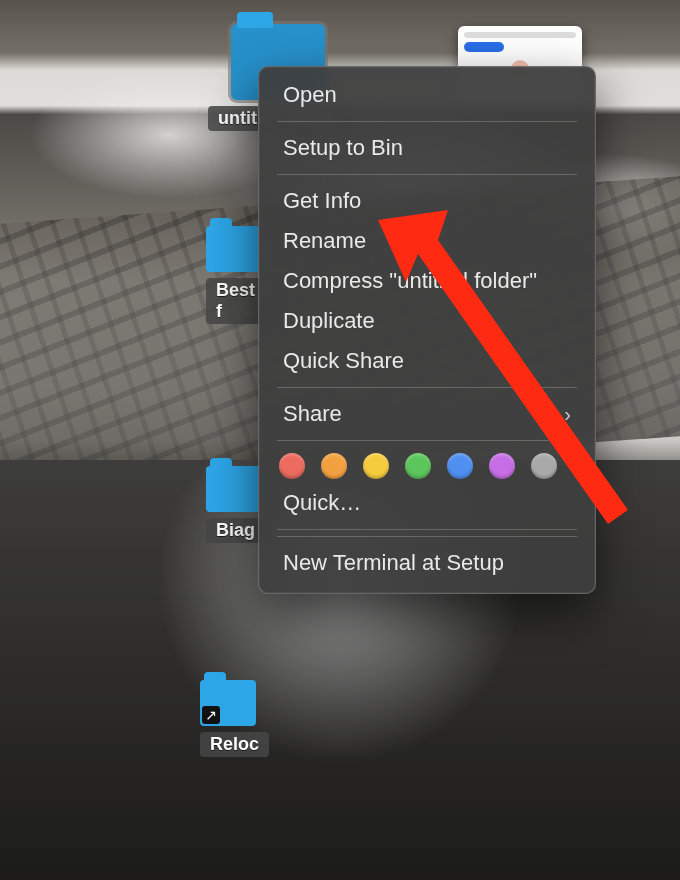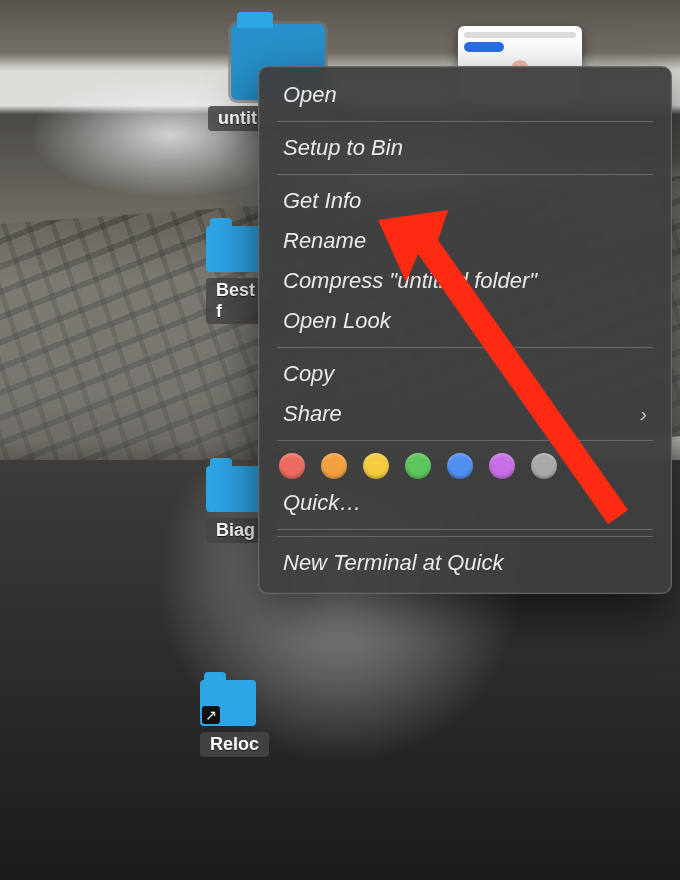--- a/index.html
+++ b/index.html
@@ -117,31 +117,30 @@
     display: flex; flex-direction: column; gap: 4px;
   }
   .screenshot-thumb .bar { height:6px; border-radius:3px; background:#ddd; }
   .screenshot-thumb .pill { width:40px; height:10px; border-radius:5px; background:#2a6fe8; }
   .screenshot-thumb .dot { width:18px; height:18px; border-radius:50%; background:#f6c1b0; align-self:center; margin-top:4px;}
 
   
   .context-menu {
     position: absolute;
     top: 66px; left: 258px;
-    width: 414px;
+    width: 338px;
     background: rgba(62,62,62,0.95);
     border: 1px solid rgba(140,140,140,0.5);
     border-radius: 10px;
     padding: 8px 0 10px 0;
     color: #e9e9e9;
     font-size: 22px;
     font-weight: 400;
     box-shadow: 0 20px 50px rgba(0,0,0,0.6), inset 0 0 0 1px rgba(255,255,255,0.05);
     backdrop-filter: blur(6px);
-    font-style: italic;
   }
   .menu-item {
     padding: 7px 24px;
     display: flex;
     align-items: center;
     justify-content: space-between;
     cursor: default;
   }
   .menu-sep {
     height: 1px;
@@ -230,47 +229,47 @@
   <div class="menu-item">
     <span>Get Info</span>
   </div>
   <div class="menu-item">
     <span>Rename</span>
   </div>
   <div class="menu-item">
     <span>Compress "untitled folder"</span>
   </div>
   <div class="menu-item">
-    <span>Open Look</span>
-  </div>
-  <div class="menu-sep"></div>
-  <div class="menu-item">
-    <span>Copy</span>
-  </div>
+    <span>Duplicate</span>
+  </div>
+  <div class="menu-item">
+    <span>Quick Share</span>
+  </div>
+  <div class="menu-sep"></div>
   <div class="menu-item">
     <span>Share</span>
     <span class="chevron">›</span>
   </div>
   <div class="menu-sep"></div>
   <div class="tags-row">
     <div class="tag-dot" style="background:#ec6a5e"></div>
     <div class="tag-dot" style="background:#f3a041"></div>
     <div class="tag-dot" style="background:#f5cc3e"></div>
     <div class="tag-dot" style="background:#5cc65c"></div>
     <div class="tag-dot" style="background:#4f8ff0"></div>
     <div class="tag-dot" style="background:#c76ee6"></div>
     <div class="tag-dot" style="background:#a9a9a9"></div>
   </div>
   <div class="menu-item">
     <span>Quick…</span>
   </div>
   <div class="menu-sep"></div>
   <div class="menu-sep"></div>
   <div class="menu-item">
-    <span>New Terminal at Quick</span>
+    <span>New Terminal at Setup</span>
   </div>
 </div>
 
 <svg class="annotation-arrow" viewBox="0 0 270 320">
   <defs></defs>
   <g fill="#ff2a12">
     <polygon points="0,10 70,0 60,30 250,300 230,314 40,44 28,72"></polygon>
   </g>
 </svg>
 

